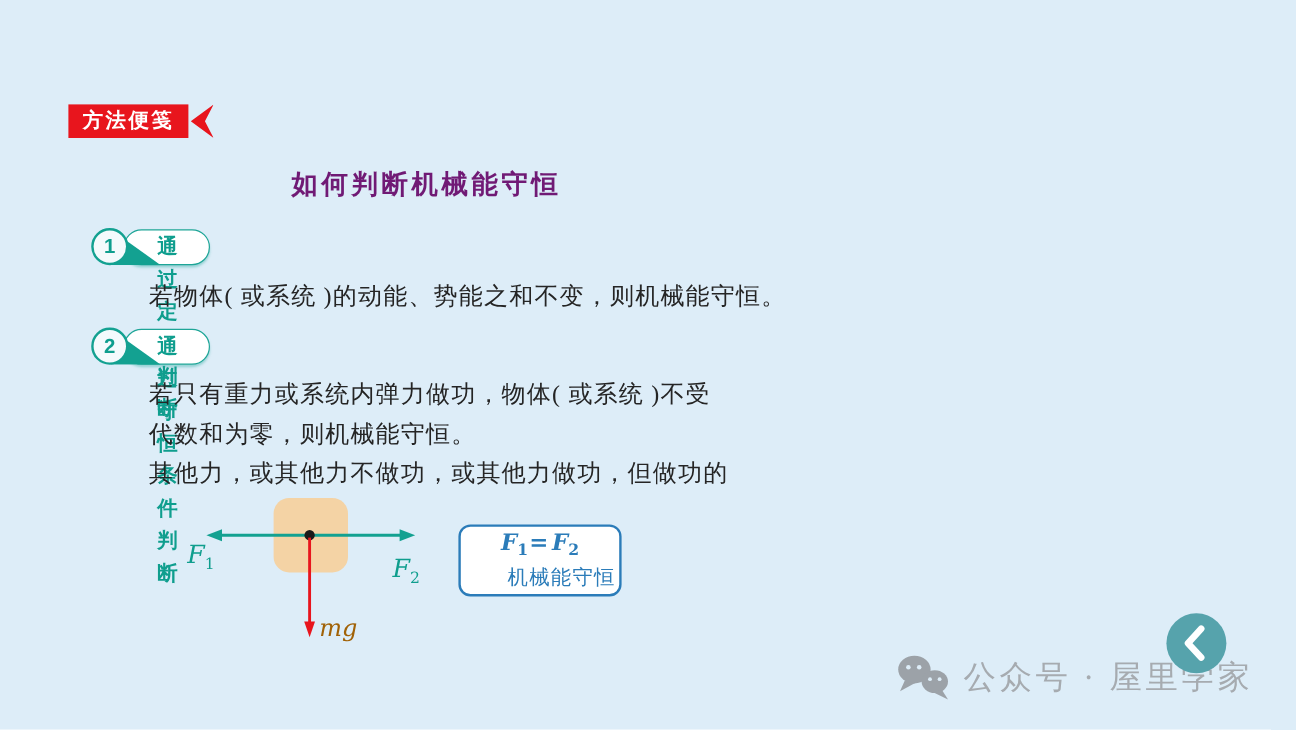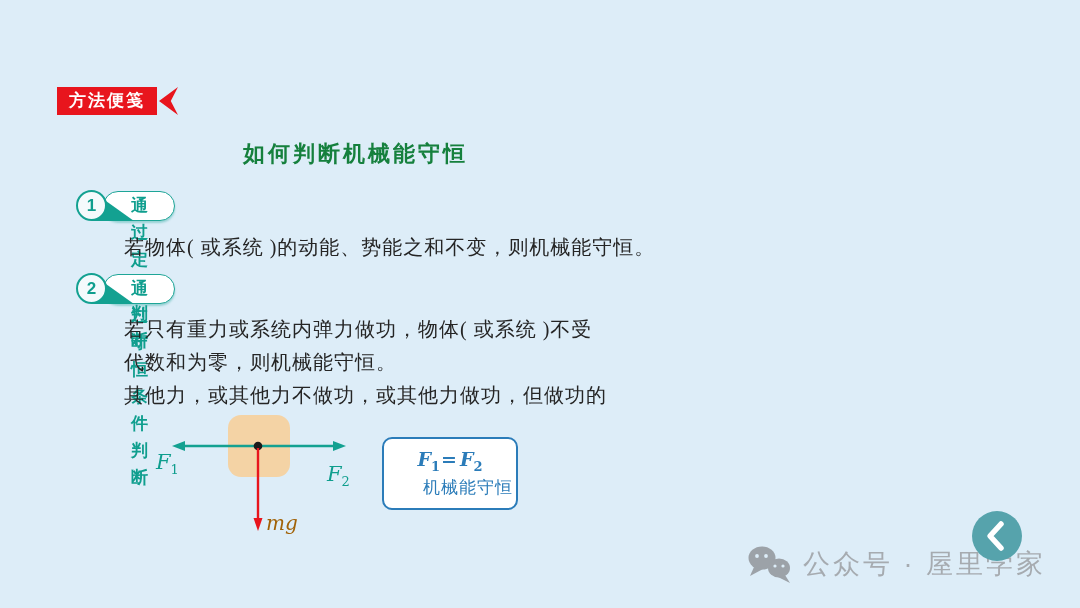--- a/index.html
+++ b/index.html
@@ -12,21 +12,21 @@
   .banner-main{
     background:#e8151d;color:#fff;font-weight:bold;font-size:17px;line-height:28px;
     padding:0 12px;letter-spacing:2px;height:28px;
   }
   .banner-tail{
     width:19px;height:28px;margin-left:2px;background:#e8151d;
     clip-path:polygon(0 50%,100% 0,62% 50%,100% 100%);
   }
   
   .title{
-    position:absolute;left:243px;top:139px;font-size:22px;font-weight:bold;color:#15803d;
+    position:absolute;left:243px;top:139px;font-size:22px;font-weight:bold;color:#701a75;
     letter-spacing:3px;
   }
   
   .sec-header{position:absolute;height:32px;}
   .pill{
     position:absolute;left:27px;top:1px;height:30px;background:#fff;
     border:1.6px solid #1ea597;border-radius:16px;color:#0f9e8e;font-weight:bold;
     font-size:17px;line-height:27px;padding:0 24px 0 27px;box-sizing:border-box;
     letter-spacing:1.5px;box-shadow:0 2px 2px rgba(19,161,145,.35);z-index:0;
   }
@@ -50,35 +50,35 @@
     position:absolute;color:#0f9e8e;font-family:"DejaVu Serif",serif;
     font-style:italic;font-size:21px;
   }
   .force-label sub,.formula sub{font-size:13px;font-style:normal;}
   .weight-label{
     position:absolute;left:266px;top:511px;color:#a16207;
     font-family:"DejaVu Serif",serif;font-style:italic;font-size:20px;
   }
   
   .conclusion-box{
-    position:absolute;left:382px;top:437px;width:136px;height:73px;background:#fff;
+    position:absolute;left:382px;top:437px;width:136px;height:60px;background:#fff;
     border:2px solid #2b7cb9;border-radius:10px;color:#2b7cb9;
     display:flex;flex-direction:column;align-items:center;justify-content:center;
     box-sizing:border-box;
   }
   .formula{font-family:"DejaVu Serif",serif;font-style:italic;font-size:19px;font-weight:bold;line-height:22px;}
   .formula .eq{margin:0 3px 0 1px;}
   .conclusion-caption{
     font-family:"Liberation Serif",serif;font-size:17px;letter-spacing:1px;line-height:22px;margin-left:36px;
   }
   
   .watermark{position:absolute;left:747px;top:544px;display:flex;align-items:center;z-index:1;}
   .watermark-text{
     color:#a6abb0;font-size:27px;letter-spacing:3px;margin-left:10px;
-    font-family:Liberation Sans, sans-serif;
+    font-family:Liberation Serif, serif;
   }
   
   .back-button{
     position:absolute;left:972px;top:511px;width:50px;height:50px;border-radius:50%;
     background:#56a3ac;display:flex;align-items:center;justify-content:center;
     z-index:2;cursor:pointer;
   }
 </style>
 </head>
 <body>

